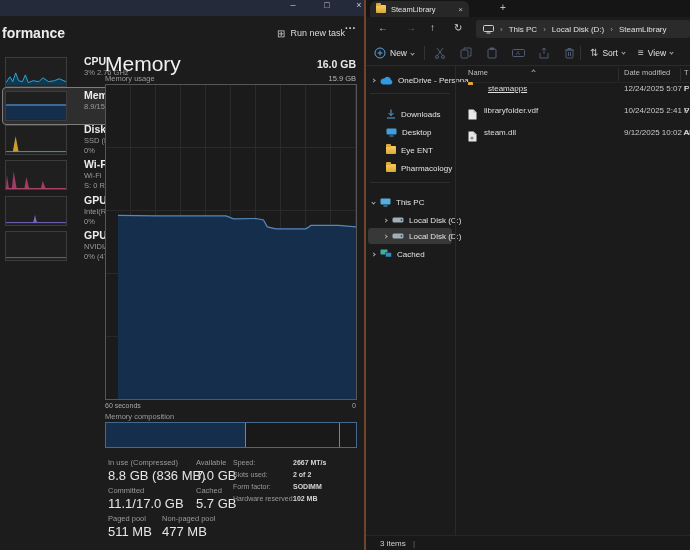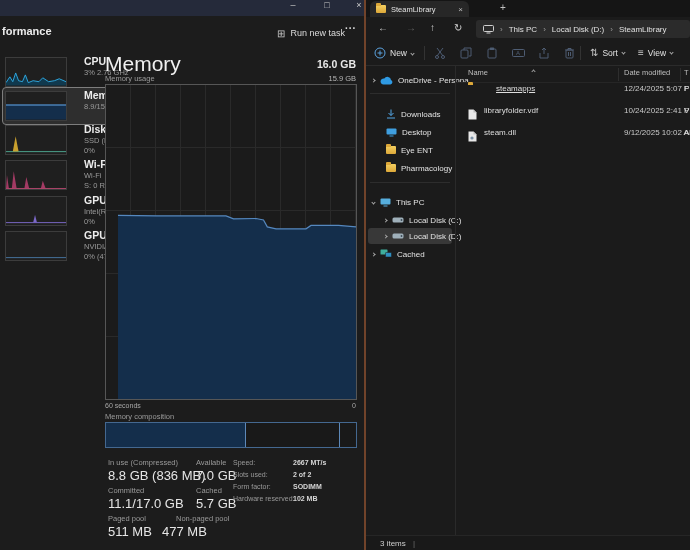--- a/index.html
+++ b/index.html
@@ -5,21 +5,21 @@
   * { margin:0; padding:0; box-sizing:border-box; }
   html,body { width:690px; height:550px; overflow:hidden; background:#141414;
     font-family:"Liberation Sans", sans-serif; color:var(--text,#e4e4e4); }
   .screen { position:relative; width:690px; height:550px; background:#1a1a1a; }
 
   
   .tm { position:absolute; left:0; top:0; width:364px; height:550px; background:var(--tm-bg,#1c1c1c); }
   .tm-titlebar { position:absolute; left:0; top:0; width:100%; height:16px; background:var(--tm-titlebar,#252a3a); }
   .winctl { position:absolute; top:0; font-size:9px; color:#c9c9c9; width:22px; text-align:center; cursor:default; }
   .tm-header { position:absolute; left:0; top:16px; width:100%; height:32px; background:var(--tm-bg,#1c1c1c); }
-  .tm-tab-label { position:absolute; left:2px; top:9px; font-size:11px; font-weight:700; color:#ececec; }
+  .tm-tab-label { position:absolute; left:2px; top:9px; font-size:14px; font-weight:700; color:#ececec; }
   .run-task { position:absolute; left:277px; top:8px; height:18px; display:flex; align-items:center; gap:5px; font-size:9px; color:#dcdcdc; }
   .run-task .glyph { font-size:10px; color:#c8c8c8; }
   .tm-more { position:absolute; left:345px; top:4px; font-size:10px; letter-spacing:1px; color:#dcdcdc; font-weight:700; }
 
   .sb-item { position:absolute; left:5px; width:95px; }
   .sb-thumb { position:absolute; left:0; top:0; width:62px; height:30px; background:#1f1f1f; border:1px solid #3c3c3c; }
   .sb-thumb svg { display:block; width:100%; height:100%; }
   .sb-text { position:absolute; left:79px; top:-2px; width:90px; }
   .sb-title { font-size:10.5px; font-weight:700; color:#ececec; white-space:nowrap; }
   .sb-sub { font-size:7.5px; color:#9a9a9a; white-space:nowrap; margin-top:1px; }
@@ -225,21 +225,21 @@
     <div class="stat-label" style="left:196px; top:458px;">Available</div>
     <div class="stat-value" style="left:108px; top:468px;">8.8 GB (836 MB)</div>
     <div class="stat-value" style="left:196px; top:468px;">7.0 GB</div>
 
     <div class="stat-label" style="left:108px; top:486px;">Committed</div>
     <div class="stat-label" style="left:196px; top:486px;">Cached</div>
     <div class="stat-value" style="left:108px; top:496px;">11.1/17.0 GB</div>
     <div class="stat-value" style="left:196px; top:496px;">5.7 GB</div>
 
     <div class="stat-label" style="left:108px; top:514px;">Paged pool</div>
-    <div class="stat-label" style="left:176px; top:514px;">Non-paged pool</div>
+    <div class="stat-label" style="left:162px; top:514px;">Non-paged pool</div>
     <div class="stat-value" style="left:108px; top:524px;">511 MB</div>
     <div class="stat-value" style="left:162px; top:524px;">477 MB</div>
 
     <div class="det-label" style="left:233px; top:459px;">Speed:</div>
     <div class="det-value" style="left:293px; top:459px;">2667 MT/s</div>
     <div class="det-label" style="left:233px; top:471px;">Slots used:</div>
     <div class="det-value" style="left:293px; top:471px;">2 of 2</div>
     <div class="det-label" style="left:233px; top:483px;">Form factor:</div>
     <div class="det-value" style="left:293px; top:483px;">SODIMM</div>
     <div class="det-label" style="left:233px; top:495px;">Hardware reserved:</div>
@@ -443,21 +443,21 @@
         <span class="col-hdr" style="left:12px;">Name</span>
         <span class="chev up sm" style="position:absolute; left:76px; top:4px;"></span>
         <div class="col-sep" style="left:162px;"></div>
         <span class="col-hdr" style="left:168px;">Date modified</span>
         <div class="col-sep" style="left:224px;"></div>
         <span class="col-hdr" style="left:228px;">T</span>
         <div class="hdr-line"></div>
 
         <div class="file-row" style="top:14px;">
           <span class="file-ico"><span class="folder"></span></span>
-          <span class="file-cell" style="left:40px;text-decoration:underline;">steamapps</span>
+          <span class="file-cell" style="left:32px;text-decoration:underline;">steamapps</span>
           <span class="file-cell file-date" style="left:168px;">12/24/2025 5:07 PM</span>
           <span class="file-cell" style="left:228px;">F</span>
         </div>
         <div class="file-row" style="top:36px;">
           <span class="file-ico"><svg width="9" height="11" viewBox="0 0 9 11">
                 <path d="M0.5 0.5h5l3 3v7h-8z" fill="#e8e8e8"></path>
                 <path d="M5.5 0.5v3h3" fill="#bdbdbd"></path>
               </svg></span>
           <span class="file-cell" style="left:28px;">libraryfolder.vdf</span>
           <span class="file-cell file-date" style="left:168px;">10/24/2025 2:41 PM</span>

